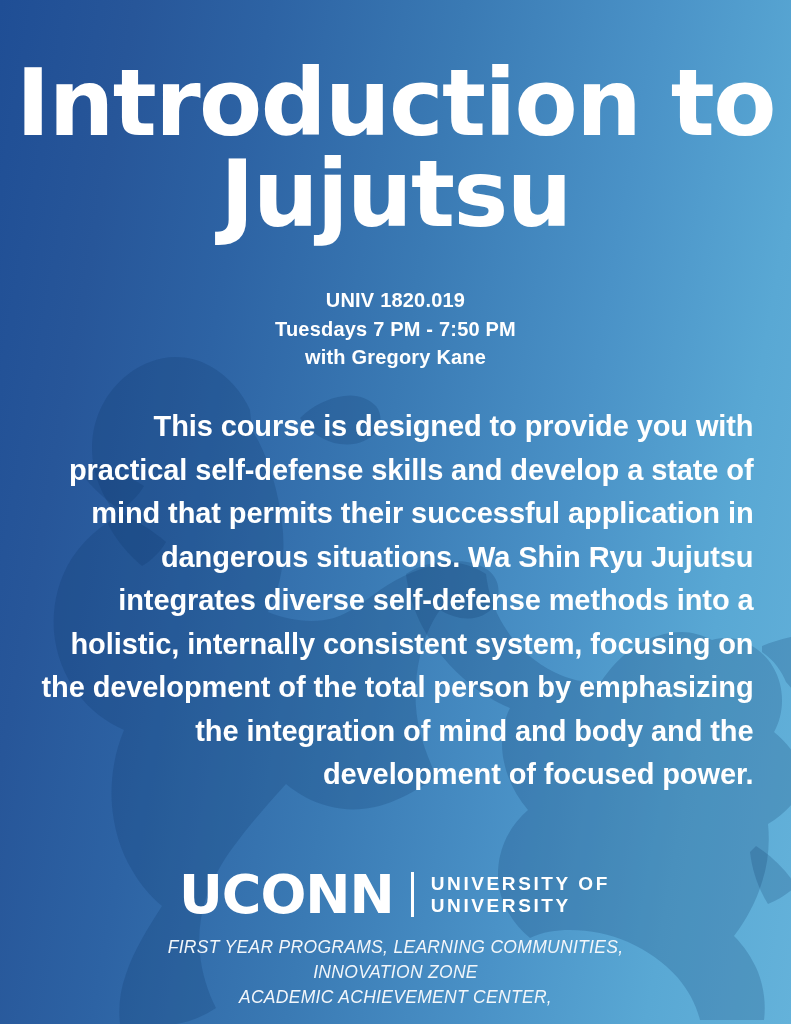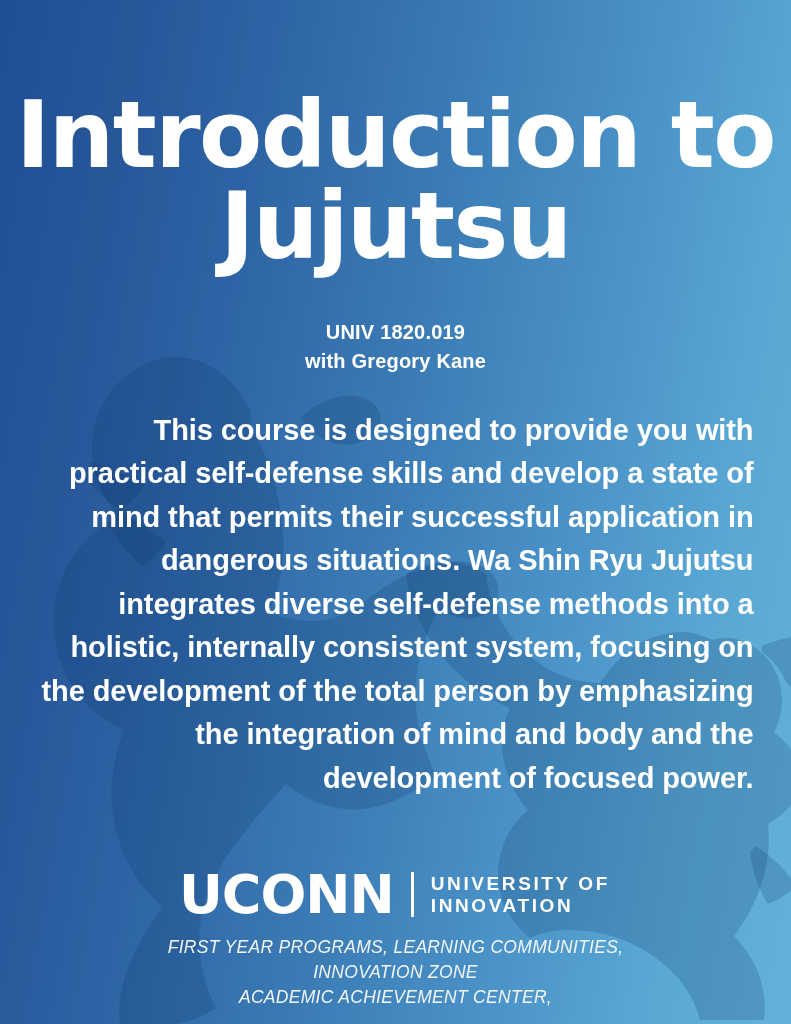--- a/index.html
+++ b/index.html
@@ -30,21 +30,20 @@
     height: 1024px;
   }
 
   
   .content {
     position: absolute;
     inset: 0;
     display: flex;
     flex-direction: column;
     align-items: center;
-    margin-top: 32px;
   }
 
   .title-block {
     width: 100%;
     margin-top: 58px;
     text-align: center;
     color: #ffffff;
   }
   .title-line {
     display: block;
@@ -268,35 +267,36 @@
 
   <div class="content">
 
     <div class="title-block">
       <span class="title-line">Introduction to</span>
       <span class="title-line">Jujutsu</span>
     </div>
 
     <div class="details-block">
       <span class="details-line">UNIV 1820.019</span>
+      <span class="details-line">Tuesdays 7 PM - 7:50 PM</span>
       <span class="details-line">with Gregory Kane</span>
     </div>
 
     <p class="description">This course is designed to provide you with practical self-defense skills and develop a state of mind that permits their successful application in dangerous situations. Wa Shin Ryu Jujutsu integrates diverse self-defense methods into a holistic, internally consistent system, focusing on the development of the total person by emphasizing the integration of mind and body and the development of focused power.</p>
 
   </div>
 
   <div class="footer">
 
     <div class="logo">
       <span class="logo-mark">UCONN</span>
       <span class="logo-rule"></span>
       <span class="logo-wordmark">
         <span>UNIVERSITY OF</span>
-        <span>INNOVATION</span>
+        <span>UNIVERSITY</span>
       </span>
     </div>
 
     <div class="departments">
       <span>FIRST YEAR PROGRAMS, LEARNING COMMUNITIES,</span>
       <span>INNOVATION ZONE</span>
       <span>ACADEMIC ACHIEVEMENT CENTER,</span>
     </div>
 
   </div>

